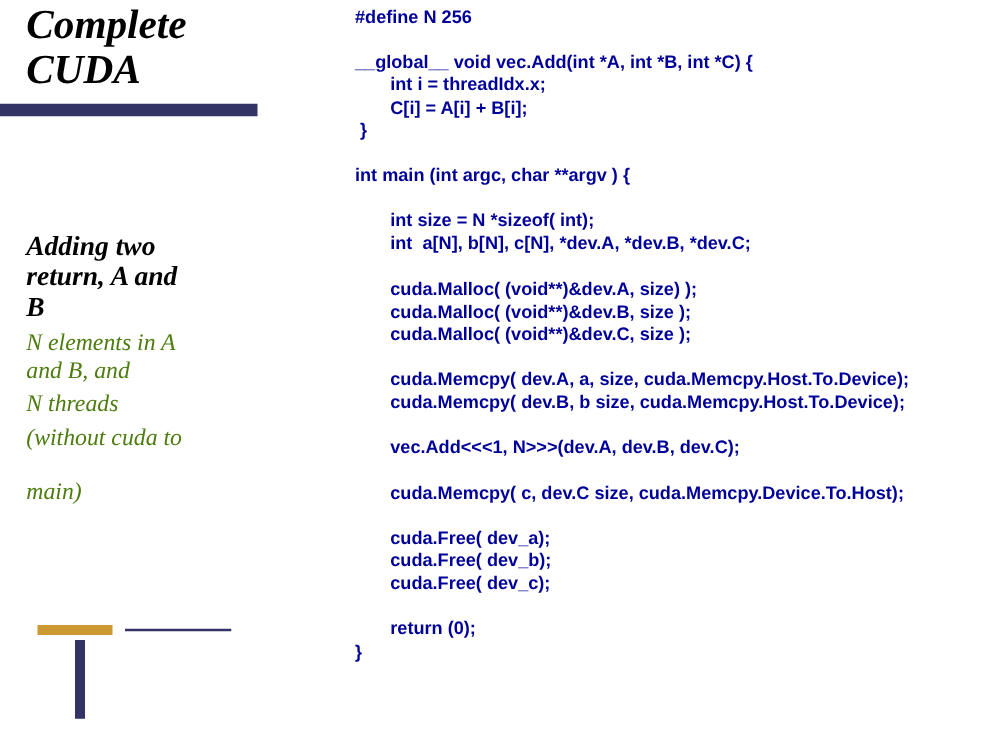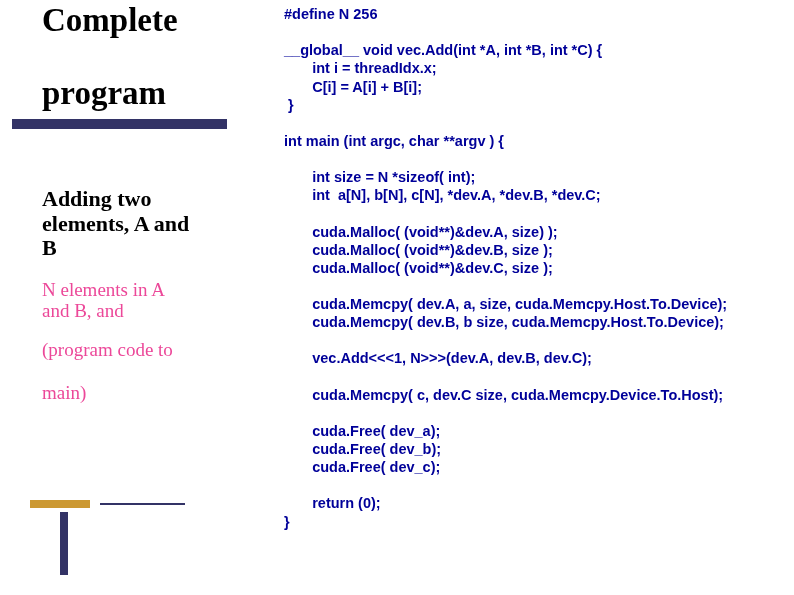--- a/index.html
+++ b/index.html
@@ -7,51 +7,52 @@
     padding: 0;
     width: 794px;
     height: 595px;
     background: #ffffff;
     font-family: Arial, Helvetica, sans-serif;
     overflow: hidden;
     position: relative;
   }
   .left-col {
     position: absolute;
-    left: 42px;
+    left: 21px;
     top: 2px;
     width: 210px;
+    font-style: italic;
   }
   .title {
     font-size: 33px;
     font-weight: bold;
     color: #000;
     line-height: 1.1;
     font-family: "Times New Roman", Times, serif;
   }
   .title-underline {
     width: 215px;
     height: 10px;
     background: #333366;
     margin-top: 8px;
     position: relative;
     left: -30px;
   }
   .subhead {
     font-size: 22px;
     font-weight: bold;
     color: #000;
-    margin-top: 58px;
+    margin-top: 92px;
     line-height: 1.12;
     font-family: "Times New Roman", Times, serif;
   }
   .bodytext {
     font-size: 19px;
-    color: #ec4899;
-    margin-top: 18px;
+    color: #4d7c0f;
+    margin-top: 6px;
     line-height: 1.12;
     font-family: "Times New Roman", Times, serif;
   }
   .decor {
     position: absolute;
     left: 0;
     top: 500px;
   }
   .decor .hbar {
     width: 60px;
@@ -90,39 +91,41 @@
     white-space: pre;
     margin-left: 26px;
   }
 </style>
 </head>
 <body>
 
 <div class="left-col">
   <div class="title">
     <span>Complete</span><br>
-    <br>
-    <span>program</span>
+    <span>CUDA</span><br>
   </div>
   <div class="title-underline"></div>
 
   <div class="subhead">
     <span>Adding two</span><br>
-    <span>elements, A and</span><br>
+    <span>return, A and</span><br>
     <span>B</span>
   </div>
 
   <div class="bodytext">
     <span>N elements in A</span><br>
     <span>and B, and</span>
   </div>
 
+  <div class="bodytext">
+    <span>N threads</span>
+  </div>
 
   <div class="bodytext">
-    <span>(program code to</span><br>
+    <span>(without cuda to</span><br>
     <br>
     <span>main)</span>
   </div>
 </div>
 
 <div class="decor">
   <div class="hbar"></div>
   <div class="hline"></div>
   <div class="vbar"></div>
 </div>

